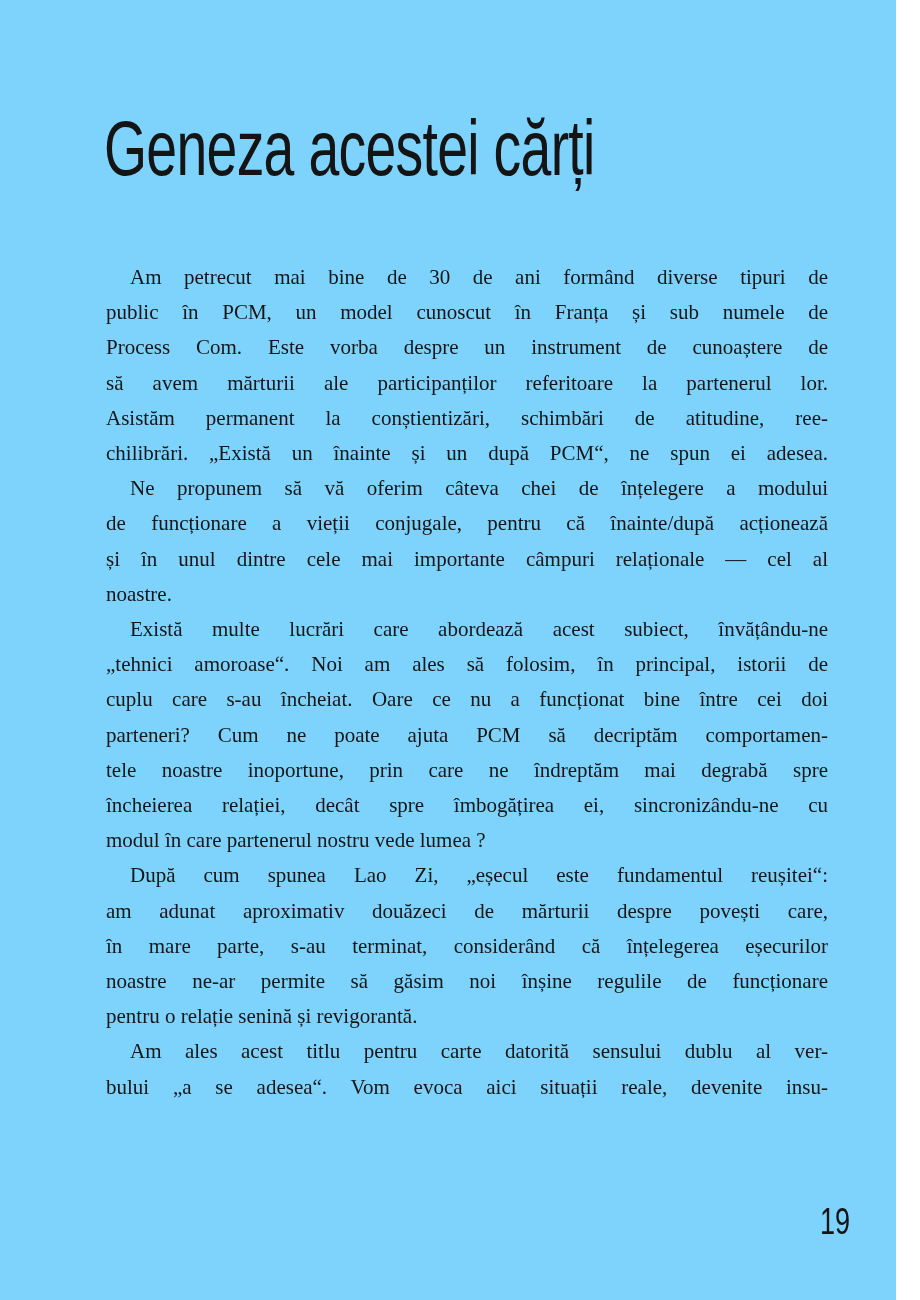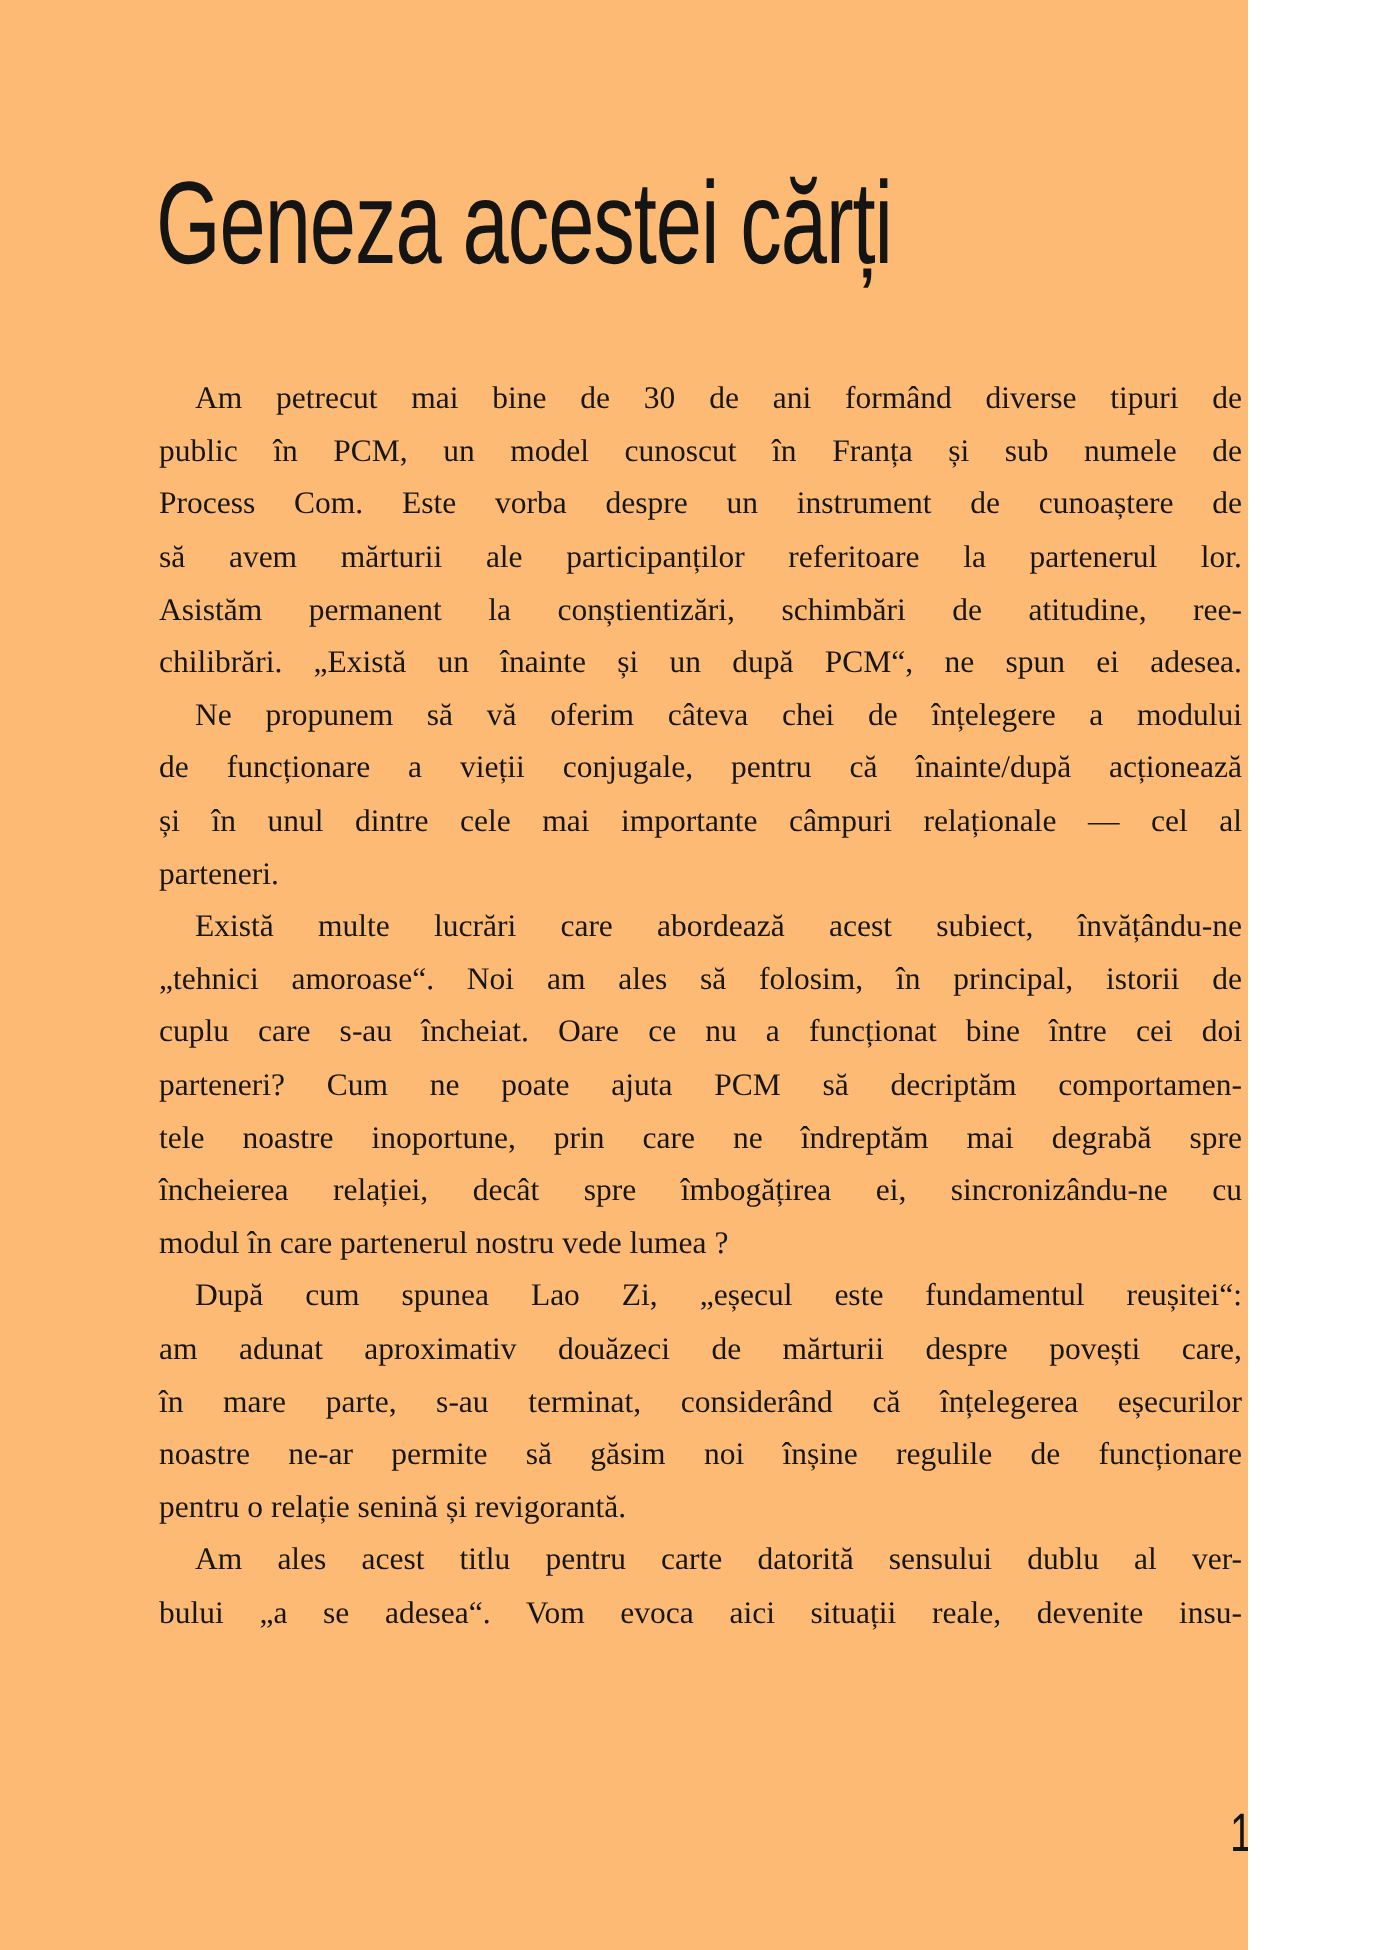--- a/index.html
+++ b/index.html
@@ -2,44 +2,44 @@
 <html><head>
 <meta charset="utf-8">
 <style>
   html, body {
     margin: 0;
     padding: 0;
     background: #ffffff;
   }
   .page {
     position: relative;
-    width: 832px;
+    width: 896px;
     height: 1300px;
-    background: #fdba74;
+    background: #7dd3fc;
     color: #161616;
     overflow: hidden;
     font-family: "Liberation Serif", serif;
   }
   .title {
     position: absolute;
     top: 103px;
     left: 104px;
     margin: 0;
     font-family: "Liberation Sans", sans-serif;
     font-weight: 400;
     font-size: 78px;
     letter-spacing: -1px;
     color: #141414;
     white-space: nowrap;
     transform: scaleX(0.71);
     transform-origin: 0 0;
   }
   .content {
     position: absolute;
-    top: 248px;
+    top: 260px;
     left: 106px;
     width: 722px;
   }
   .para {
     margin: 0;
   }
   .line {
     font-size: 21px;
     line-height: 35.2px;
     text-align: justify;
@@ -78,21 +78,21 @@
         <div class="line">public în PCM, un model cunoscut în Franța și sub numele de</div>
         <div class="line">Process Com. Este vorba despre un instrument de cunoaștere de</div>
         <div class="line">să avem mărturii ale participanților referitoare la partenerul lor.</div>
         <div class="line">Asistăm permanent la conștientizări, schimbări de atitudine, ree-</div>
         <div class="line">chilibrări. „Există un înainte și un după PCM“, ne spun ei adesea.</div>
       </div>
       <div class="para">
         <div class="line indent">Ne propunem să vă oferim câteva chei de înțelegere a modului</div>
         <div class="line">de funcționare a vieții conjugale, pentru că înainte/după acționează</div>
         <div class="line">și în unul dintre cele mai importante câmpuri relaționale — cel al</div>
-        <div class="line no-fill">parteneri.</div>
+        <div class="line no-fill">noastre.</div>
       </div>
       <div class="para">
         <div class="line indent">Există multe lucrări care abordează acest subiect, învățându-ne</div>
         <div class="line">„tehnici amoroase“. Noi am ales să folosim, în principal, istorii de</div>
         <div class="line">cuplu care s-au încheiat. Oare ce nu a funcționat bine între cei doi</div>
         <div class="line">parteneri? Cum ne poate ajuta PCM să decriptăm comportamen-</div>
         <div class="line">tele noastre inoportune, prin care ne îndreptăm mai degrabă spre</div>
         <div class="line">încheierea relației, decât spre îmbogățirea ei, sincronizându-ne cu</div>
         <div class="line no-fill">modul în care partenerul nostru vede lumea ?</div>
       </div>

